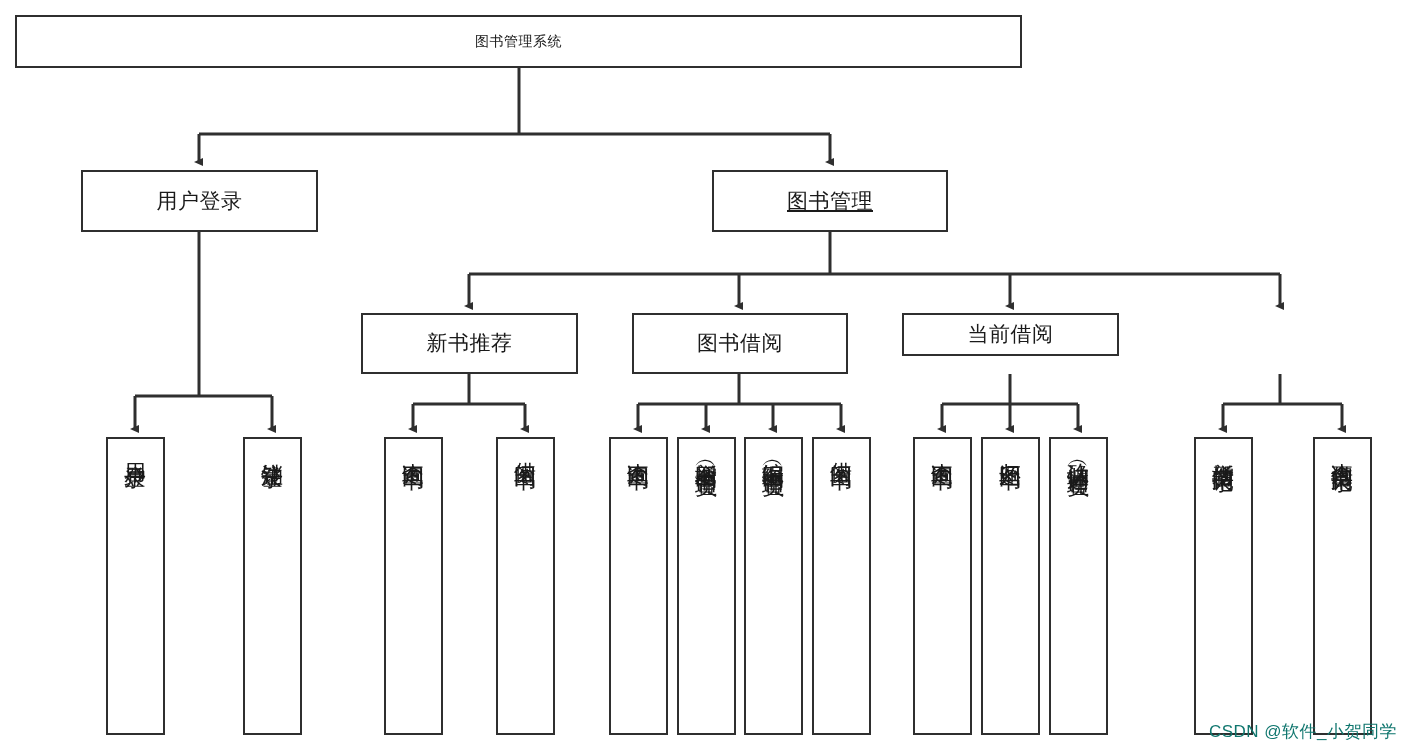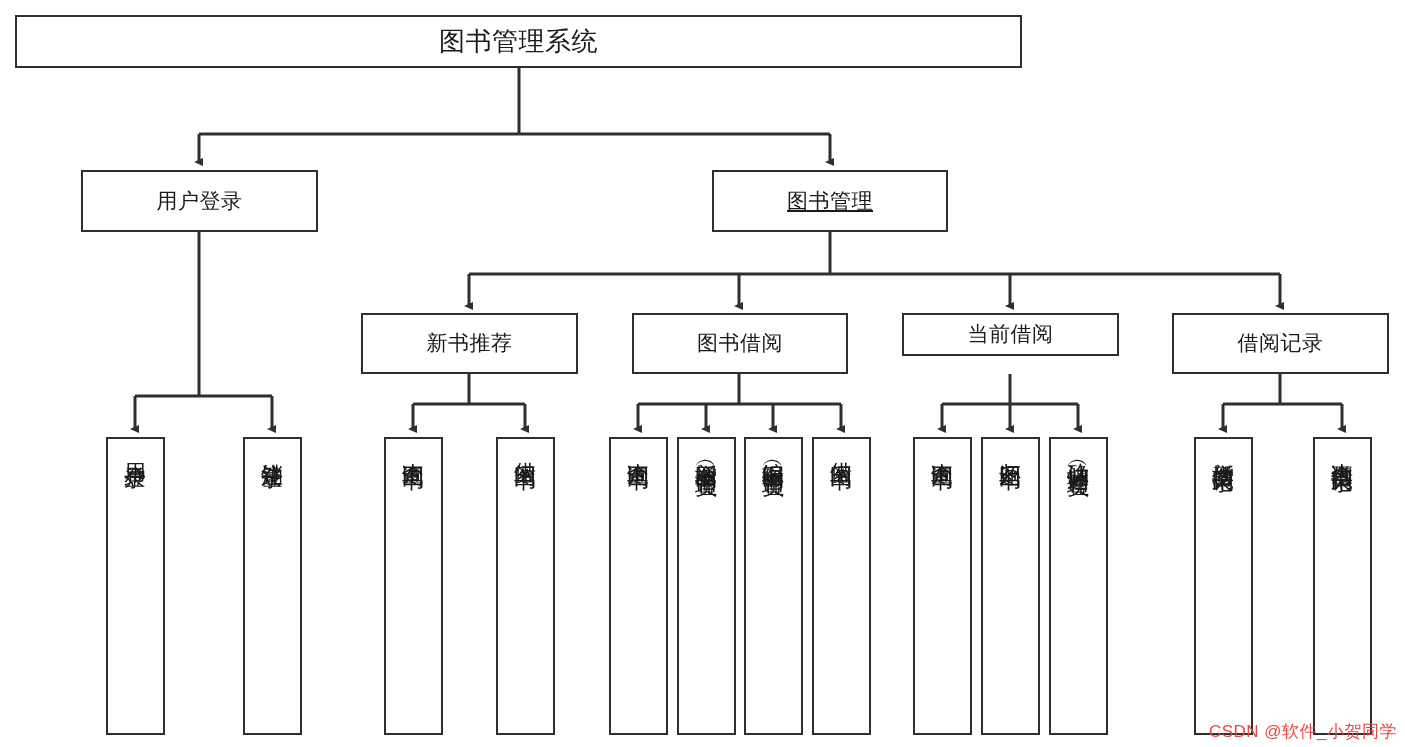--- a/index.html
+++ b/index.html
@@ -41,42 +41,42 @@
     display: block;
     text-align: center;
     line-height: 1.18;
     letter-spacing: 0.5px;
     white-space: nowrap;
   }
   .node.horiz .label {
     font-size: 21px;
   }
   .node.root .label {
-    font-size: 26px;
+    font-size: 14px;
   }
   .node.vert {
     align-items: flex-start;
     justify-content: center;
     padding-top: 6px;
   }
   .node.vert .label {
     writing-mode: vertical-rl;
     text-orientation: upright;
     font-size: 22px;
     line-height: 1.05;
     letter-spacing: 2px;
     white-space: nowrap;
     transform: none;
   }
   .watermark {
     position: absolute;
     right: 8px;
     bottom: 4px;
     font-size: 17px;
-    color: #ef4444;
+    color: #0f766e;
     letter-spacing: 0.5px;
     white-space: nowrap;
     user-select: none;
   }
 </style>
 </head>
 <body>
 
 <div id="diagram-root">
 
@@ -143,23 +143,20 @@
 
   <div class="node horiz" style="left:632px; top:313px; width:216px; height:61px;">
     <span class="label">图书借阅</span>
   </div>
   <div class="node horiz" style="left:361px; top:313px; width:217px; height:61px;">
     <span class="label">新书推荐</span>
   </div>
   <div class="node horiz" style="left:902px; top:313px; width:217px; height:43px;">
     <span class="label">当前借阅</span>
   </div>
-  <div class="node horiz" style="left:1172px; top:313px; width:217px; height:61px;">
-    <span class="label">借阅记录</span>
-  </div>
 
   <div class="node vert" style="left:106px; top:437px; width:59px; height:298px;">
     <span class="label">用户登录</span>
   </div>
   <div class="node vert" style="left:243px; top:437px; width:59px; height:298px;">
     <span class="label">注销登录</span>
   </div>
 
   <div class="node vert" style="left:384px; top:437px; width:59px; height:298px;">
     <span class="label">查询图书</span>

